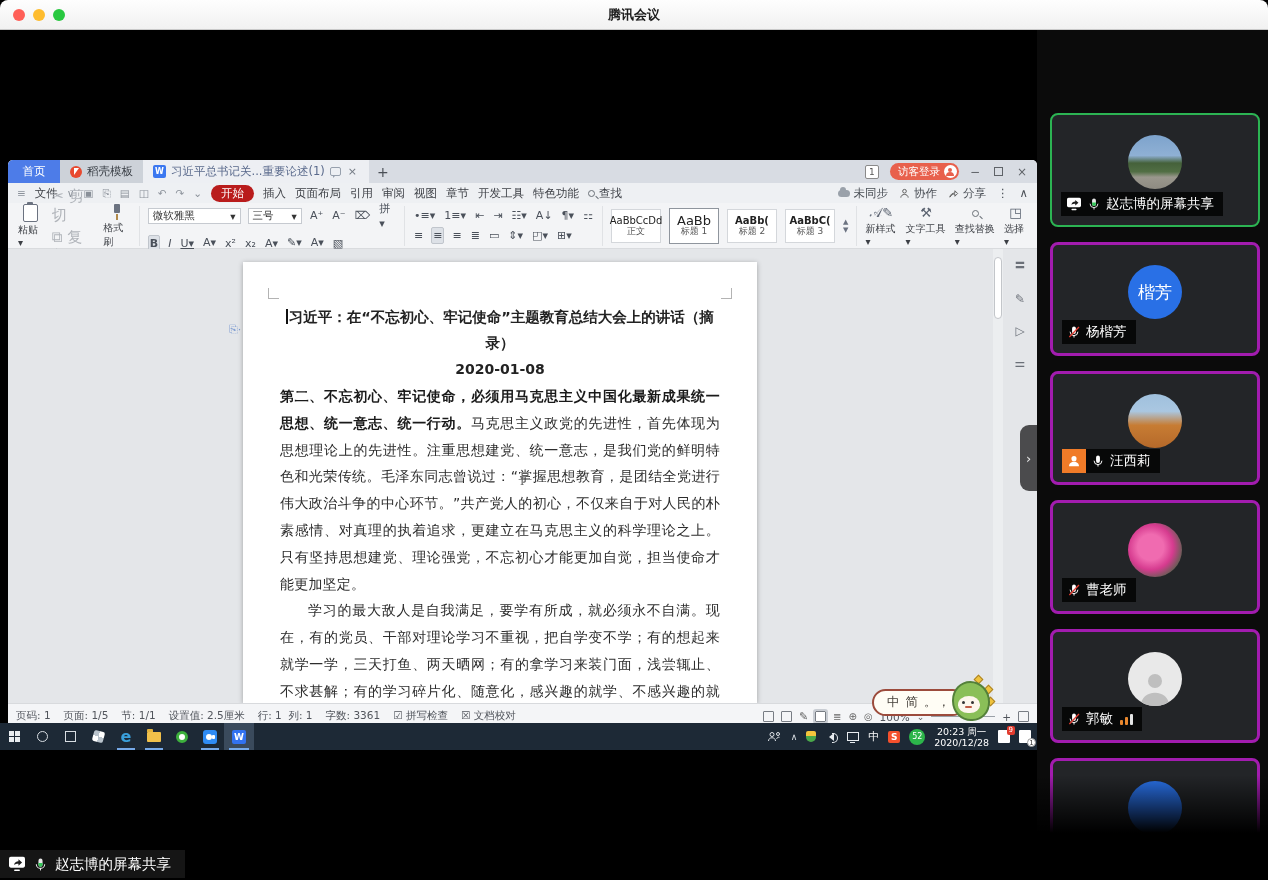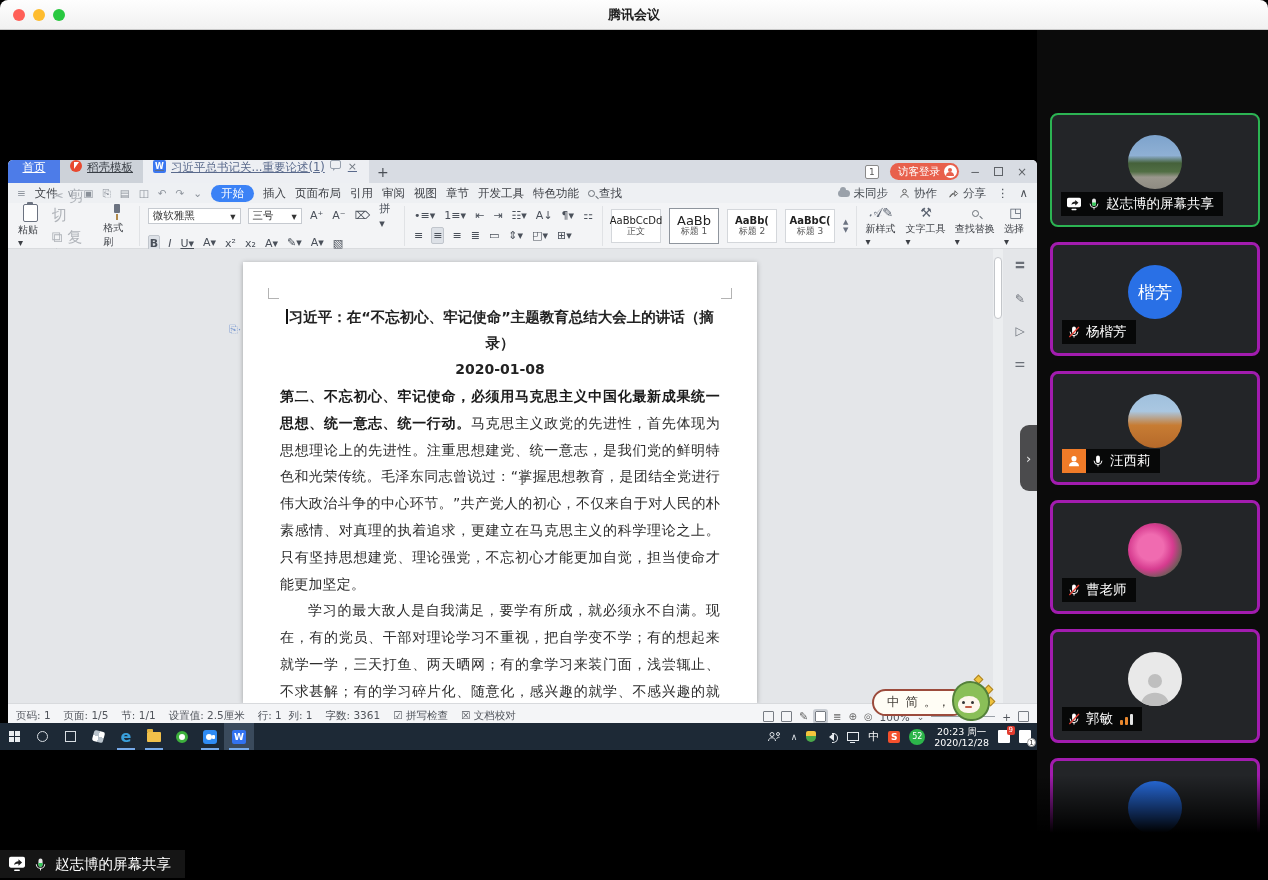--- a/index.html
+++ b/index.html
@@ -18,21 +18,21 @@
 
 
 .stage { position:absolute; left:0; top:30px; width:1037px; height:850px; background:#000; }
 
 
 .wps { position:absolute; left:8px; top:130px; width:1029px; height:563px; background:#f3f4f6;
   font-size:12px; color:#333; border-radius:5px 5px 0 0; }
 
 
 .tabbar { height:23px; background:#d8dce3; border-radius:5px 5px 0 0; display:flex; align-items:stretch; position:relative; }
-.tab { display:flex; align-items:flex-start; padding:0 10px; font-size:11.5px; gap:5px;text-decoration:underline; }
+.tab { display:flex; align-items:center; padding:0 10px; font-size:11.5px; gap:5px; }
 .tab-home { background:#4d7ce8; color:#fff; width:52px; justify-content:center; border-radius:5px 0 0 0; }
 .tab-docer { background:#cdd2d9; color:#3a3f46; }
 .docer-ico { width:12px; height:12px; border-radius:50%; background:#e8492f; position:relative; }
 .docer-ico::after { content:""; position:absolute; left:4px; top:2px; width:0; height:0;
   border-left:5px solid #fff; border-bottom:7px solid transparent; }
 .tab-doc { background:#edeff3; color:#5a6a8c; }
 .wico { width:13px; height:13px; background:#3b77f0; border-radius:2px; color:#fff; font-size:8px;
   font-weight:bold; display:flex; align-items:center; justify-content:center; flex:none; }
 .bubble { width:11px; height:9px; border:1px solid #97a0ad; border-radius:2px; position:relative; flex:none; }
 .bubble::after { content:""; position:absolute; left:2px; bottom:-3px; border-left:3px solid #97a0ad; border-bottom:3px solid transparent; }
@@ -46,21 +46,21 @@
 .guest-ava { width:13px; height:13px; background:#fff; border-radius:50%; position:relative; }
 .guest-ava::before { content:""; position:absolute; left:4.5px; top:2.5px; width:4px; height:4px; border-radius:50%; background:#e8604c; }
 .guest-ava::after { content:""; position:absolute; left:2.5px; top:7px; width:8px; height:4px; border-radius:4px 4px 0 0; background:#e8604c; }
 .winctl { display:flex; gap:14px; align-items:center; color:#5f6368; font-size:12px; }
 .maxbox { width:9px; height:9px; border:1px solid #5f6368; }
 
 
 .menubar { height:20px; background:#eef0f3; display:flex; align-items:center; padding:0 9px; gap:9px;
   font-size:11.5px; color:#3c3f45; white-space:nowrap; }
 .micon { color:#8a9099; font-size:10.5px; }
-.rtab-start { background:#3b82f6; color:#fff; border-radius:9px; padding:1px 10px; }
+.rtab-start { background:#b91c1c; color:#fff; border-radius:9px; padding:1px 10px; }
 .mag { width:7px; height:7px; border:1.2px solid #6a7077; border-radius:50%; position:relative; display:inline-block; }
 .mag::after { content:""; position:absolute; left:6px; top:6px; width:4px; height:1.2px; background:#6a7077; transform:rotate(45deg); }
 .cloud { width:12px; height:7px; background:#9aa1aa; border-radius:4px; position:relative; display:inline-block; }
 .cloud::before { content:""; position:absolute; left:2px; top:-3px; width:6px; height:6px; border-radius:50%; background:#9aa1aa; }
 .menubar-right { margin-left:auto; display:flex; gap:11px; color:#4a4f56; align-items:center; }
 .mr-item { display:flex; align-items:center; gap:4px; }
 
 
 .ribbon { height:46px; background:#f3f4f6; border-bottom:1px solid #d9dbde; display:flex; padding:3px 2px 2px; }
 .rgroup { display:flex; padding:0 8px; border-right:1px solid #e0e2e5; align-items:center; gap:8px; }

